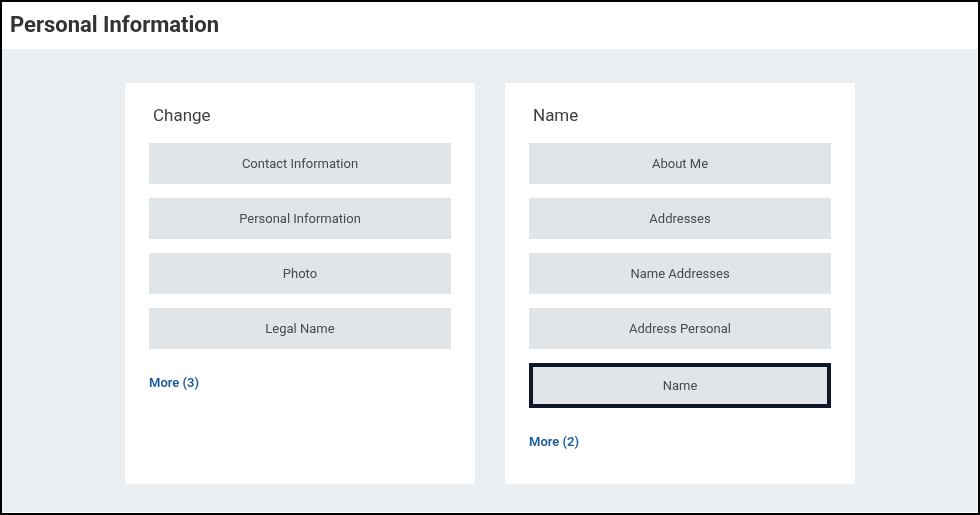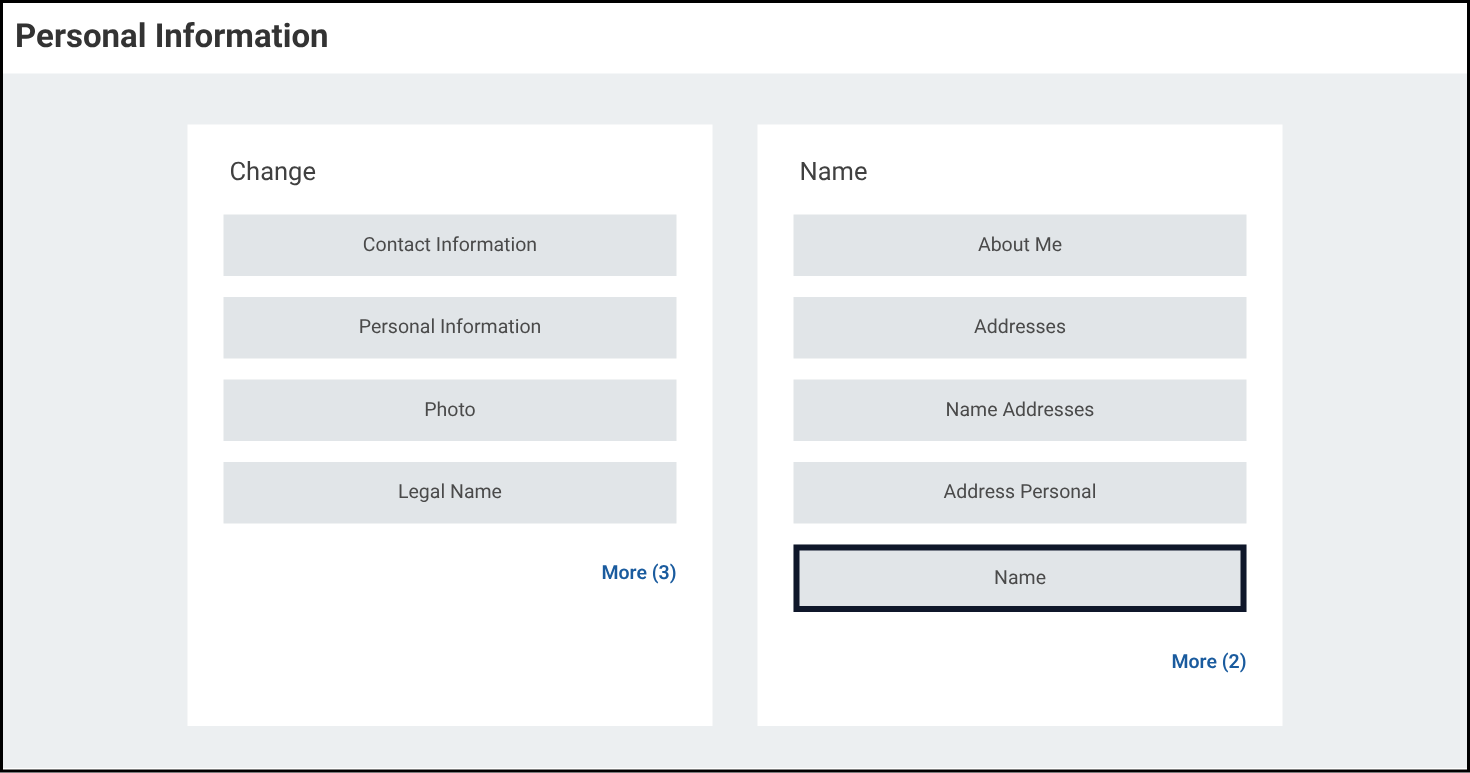--- a/index.html
+++ b/index.html
@@ -58,21 +58,21 @@
       font-family: inherit;
     }
     .item-button.highlighted {
       border: 4px solid #0f172a;
       padding: 11px 0;
     }
     .more-link {
       color: #1a5b9e;
       font-size: 13px;
       font-weight: 600;
-      text-align: right;
+      text-align: left;
       cursor: pointer;
       margin-top: 6px;
       padding: 6px 0;
       background: none;
       border: none;
       font-family: inherit;
     }
   </style>
 </head>
 <body>

